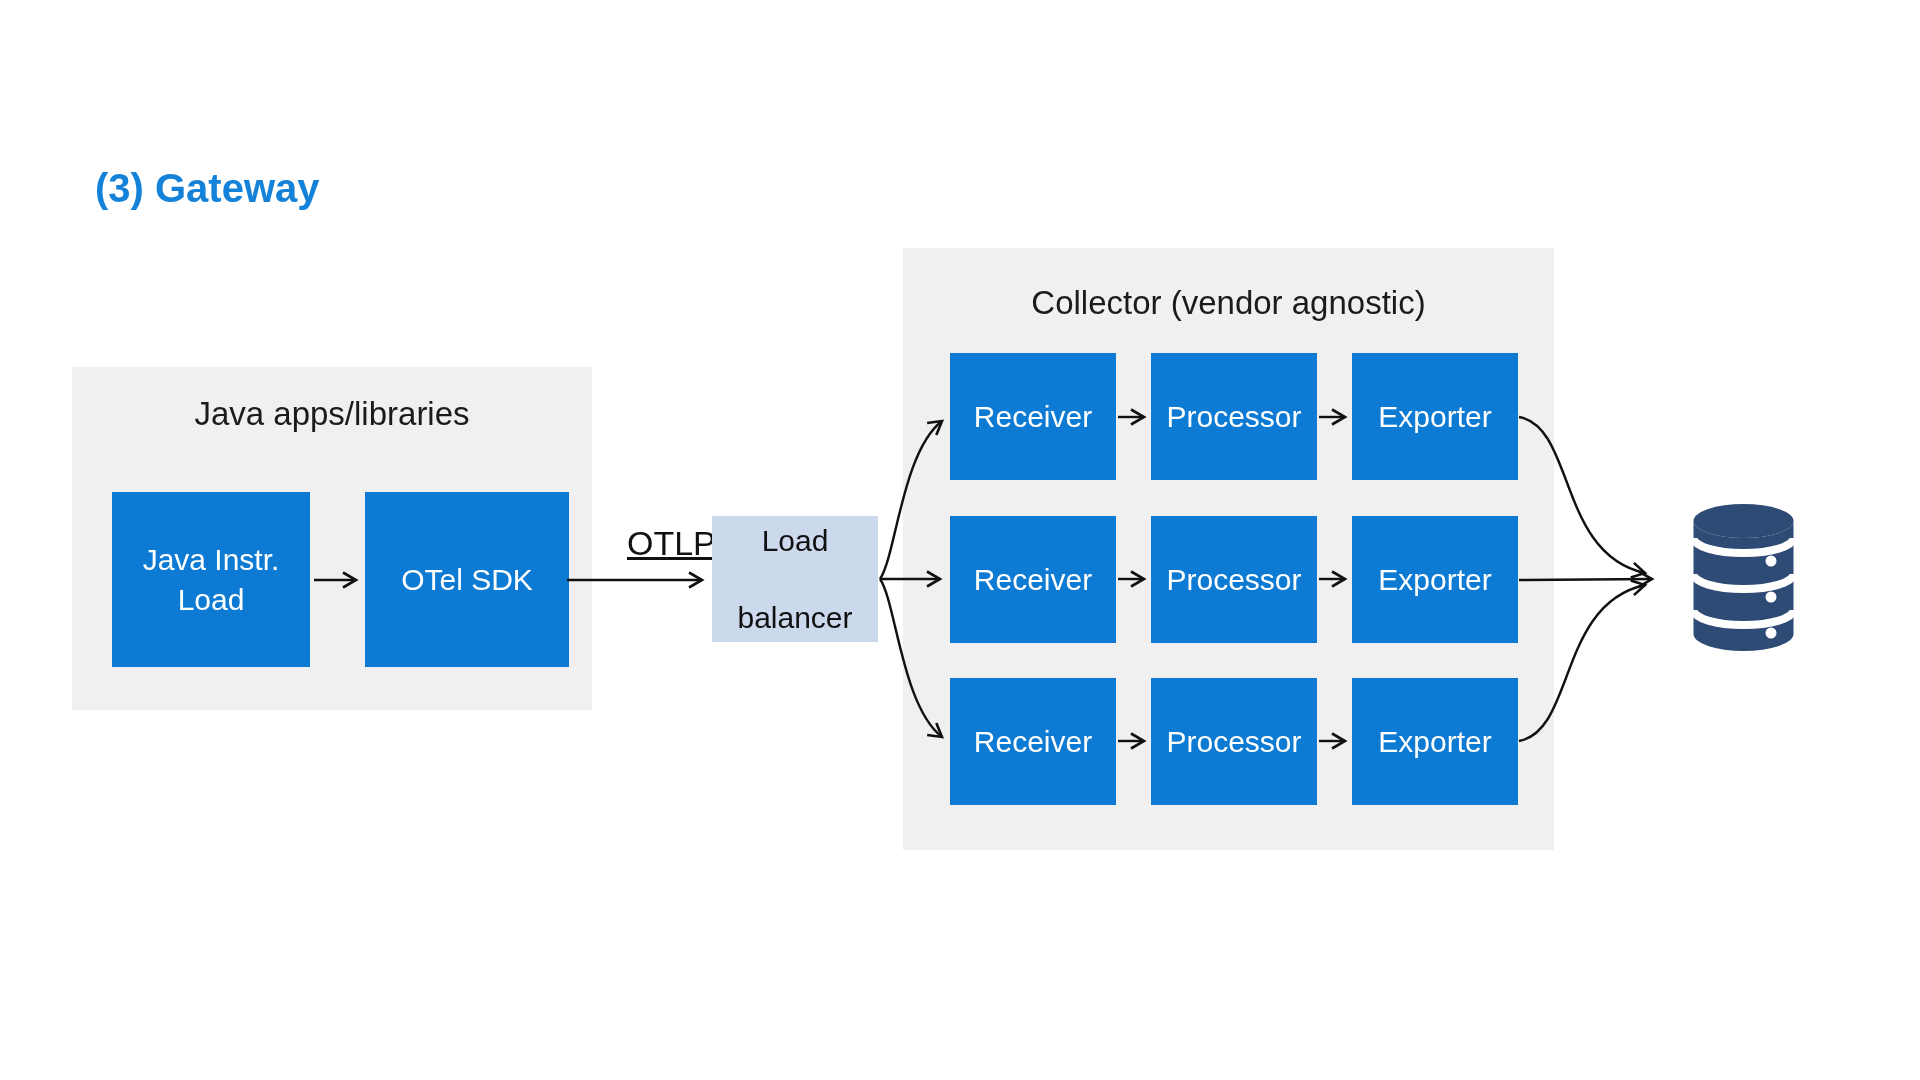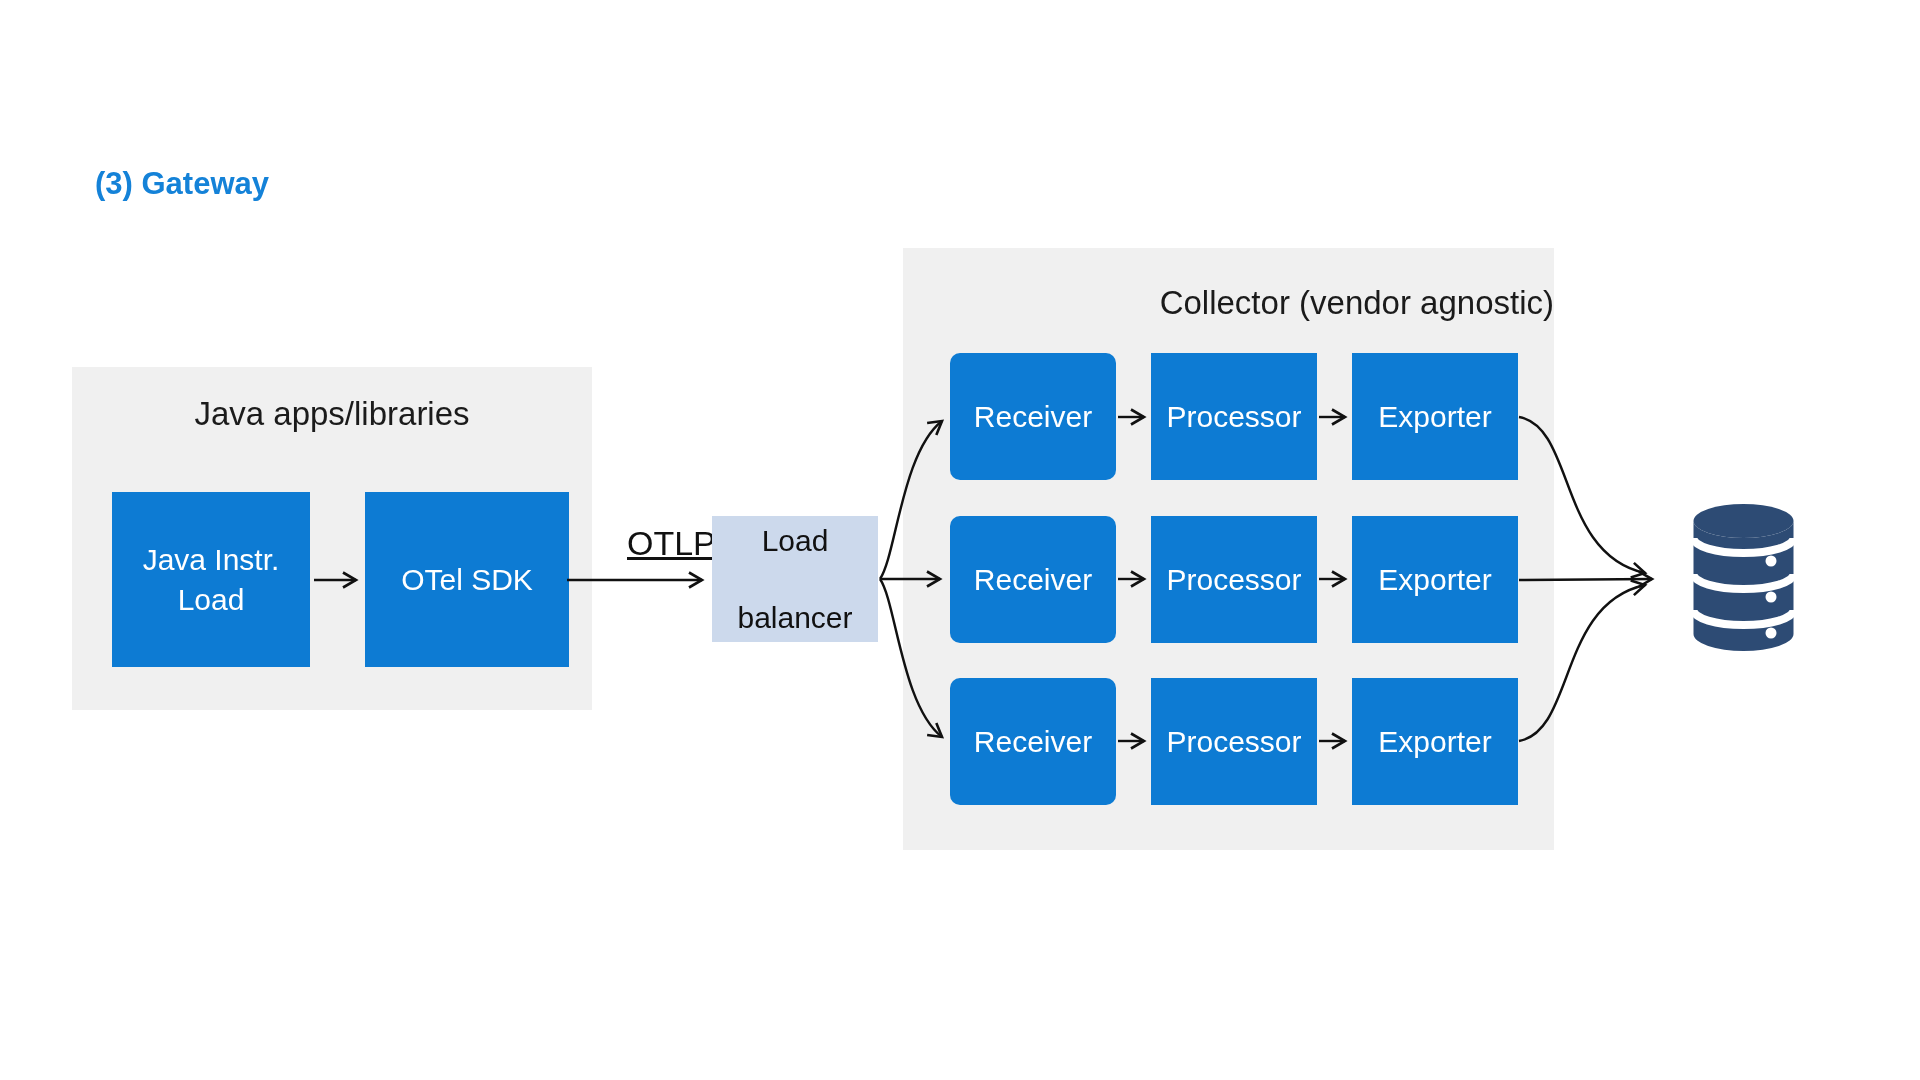--- a/index.html
+++ b/index.html
@@ -7,45 +7,45 @@
     position:relative;width:1920px;height:1080px;background:#ffffff;
     font-family:"Liberation Sans", sans-serif;overflow:hidden;
   }
   .title{
     position:absolute;left:92px;top:80px;
     font-size:62px;font-weight:bold;letter-spacing:-1px;color:#1482d8;
     white-space:nowrap;
   }
   .subtitle{
     position:absolute;left:95px;top:166px;
-    font-size:31px;font-weight:bold;color:#1482d8;white-space:nowrap;
+    font-size:40px;font-weight:bold;color:#1482d8;white-space:nowrap;
   }
   .panel{position:absolute;background:#f0f0f0;}
   .panel-java{left:72px;top:367px;width:520px;height:343px;}
   .panel-collector{left:903px;top:248px;width:651px;height:602px;}
   .panel-label{
     position:absolute;left:0;width:100%;text-align:center;
     font-size:33px;color:#1b1b1b;white-space:nowrap;
   }
   .panel-java .panel-label{top:28px;}
-  .panel-collector .panel-label{top:36px;text-align:right;}
+  .panel-collector .panel-label{top:36px;}
   .node{
     position:absolute;display:flex;flex-direction:column;
     align-items:center;justify-content:center;text-align:center;
     white-space:nowrap;
   }
   .node-blue{background:#0d7bd3;color:#ffffff;font-size:30px;line-height:40px;}
   .node-java-instr{left:112px;top:492px;width:198px;height:175px;}
   .node-otel{left:365px;top:492px;width:204px;height:175px;}
   .node-lb{
     left:712px;top:516px;width:166px;height:126px;
     background:#ccd9ec;color:#111111;font-size:30px;line-height:38px;gap:39px;
   }
   .cell{width:166px;height:127px;}
-  .c0{left:950px;border-radius:10px;} .c1{left:1151px;} .c2{left:1352px;}
+  .c0{left:950px;} .c1{left:1151px;} .c2{left:1352px;}
   .r0{top:353px;} .r1{top:516px;} .r2{top:678px;}
   .otlp{
     position:absolute;left:627px;top:524px;width:108px;height:40px;
     font-size:34px;color:#111111;text-decoration:underline;
   }
   .arrows,.db{position:absolute;pointer-events:none;}
   .arrows{left:0;top:0;}
   .db{left:1690px;top:502px;}
 </style>
 </head>

